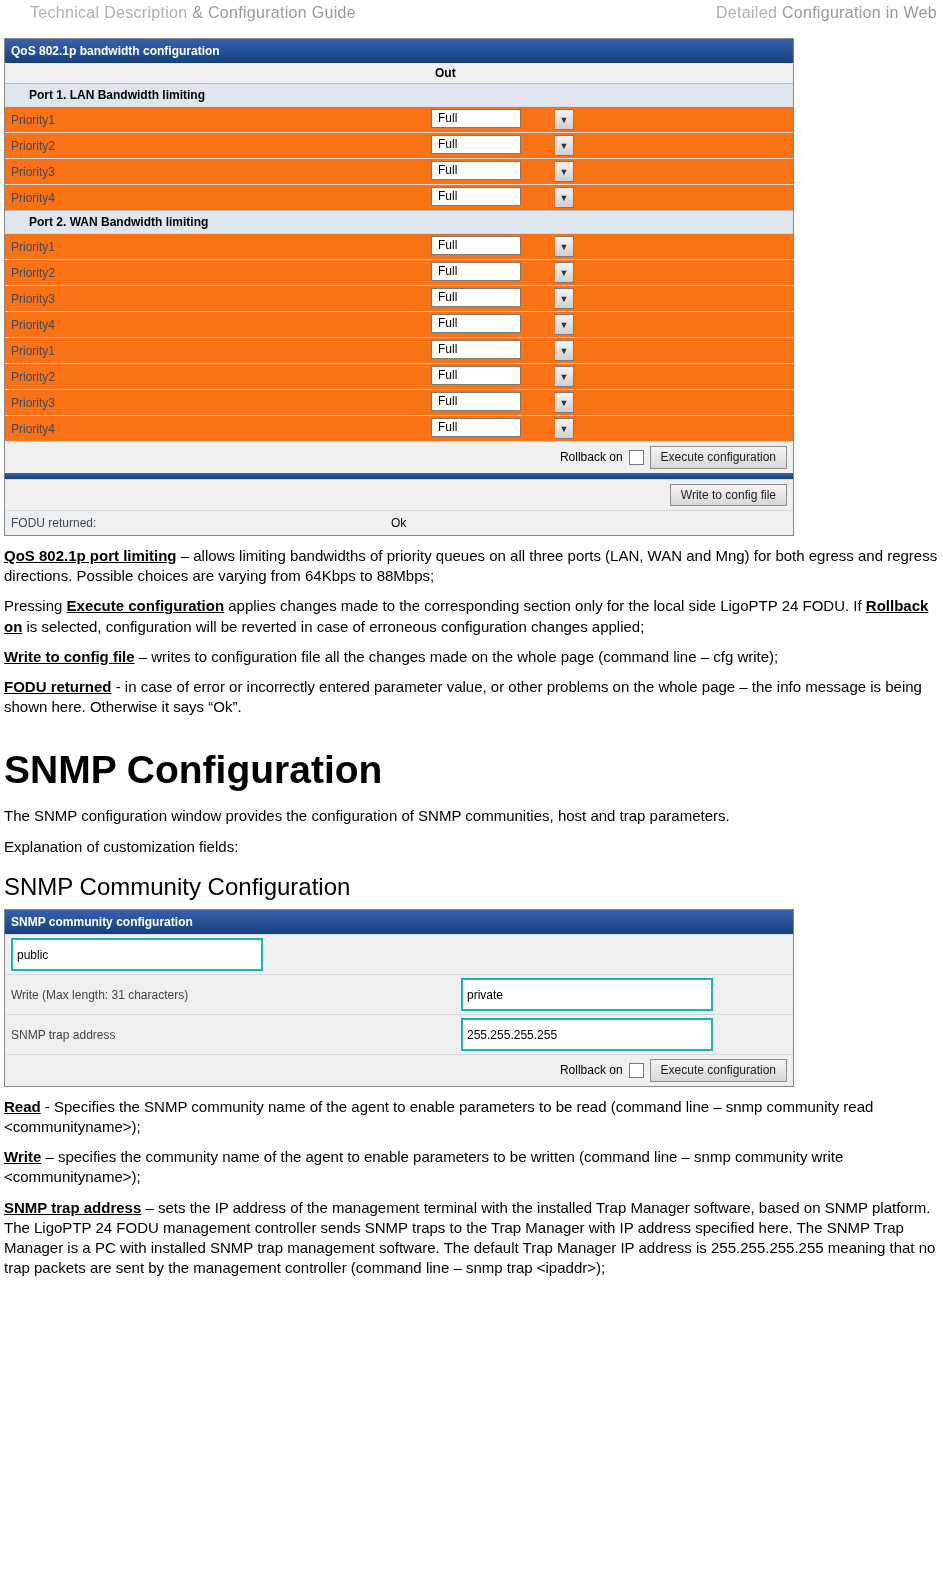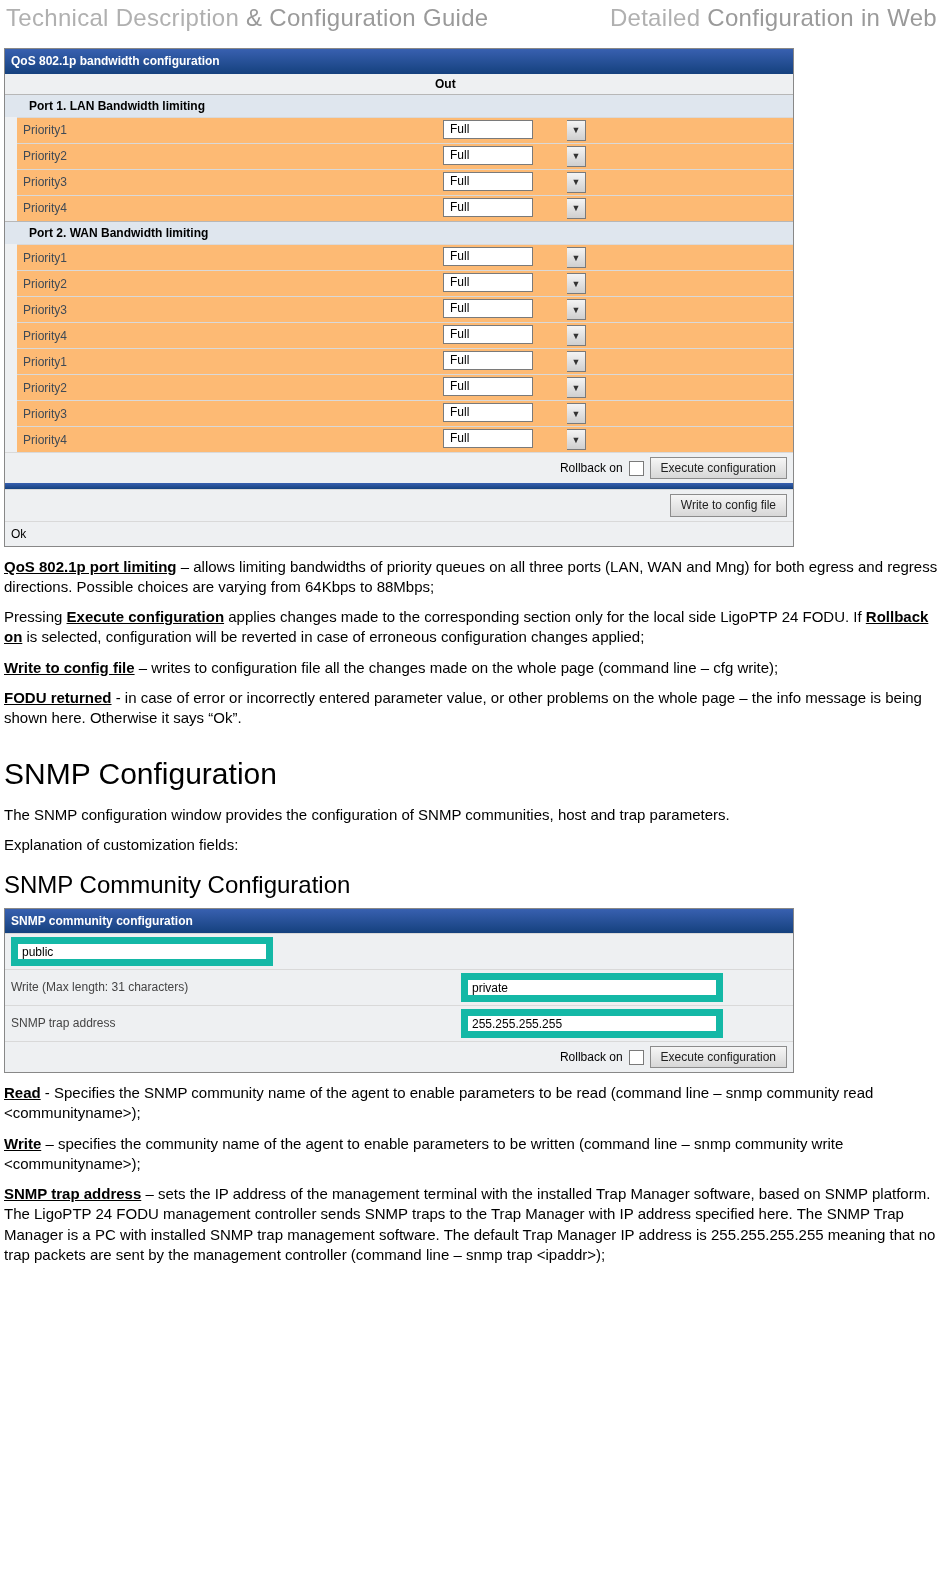--- a/index.html
+++ b/index.html
@@ -1,41 +1,41 @@
 <!DOCTYPE html>
 <html><head>
 <meta charset="utf-8">
 <style>
   body { font-family: Arial, Helvetica, sans-serif; font-size: 15px; margin: 0 4px; color: #000; line-height: 1.35; }
-  .page-head { display: flex; justify-content: space-between; padding: 2px 2px 14px; font-family: "Arial Narrow", Arial, sans-serif; font-stretch: condensed; font-size: 24px; color: #9a9a9a; letter-spacing: .3px; }
+  .page-head { display: flex; justify-content: space-between; padding: 2px 2px 14px; font-family: "Arial Narrow", Arial, sans-serif; font-stretch: condensed; font-size: 16px; color: #9a9a9a; letter-spacing: .3px; margin-left: 24px; }
   .page-head .left span:first-child, .page-head .right span:first-child { color: #b0b0b0; }
   .page-head .left span:last-child, .page-head .right span:last-child { color: #9a9a9a; }
   .tbl { width: 788px; border: 1px solid #888; background: #eef0f2; font-family: Verdana, Geneva, sans-serif; font-size: 12px; }
   .hdrbar { background: linear-gradient(#3860b0, #15417e); color: #fff; font-weight: bold; padding: 4px 6px; }
   .out-row { padding: 2px 6px 2px 6px; display: flex; }
   .out-row .lab { flex: 0 0 420px; }
   .out-row .val { flex: 1; font-weight: bold; padding-left: 4px; }
   .port-hdr { background: #dfe6ee; font-weight: bold; padding: 3px 24px; border-top: 1px solid #b7b7b7; }
-  .datarow { display: flex; align-items: center; padding: 2px 6px; border-top: 1px solid #d9d9d9; background: #fdba74; margin-left: 12px; }
+  .datarow { display: flex; align-items: center; padding: 2px 6px; border-top: 1px solid #d9d9d9; background: #f97316; }
   .datarow .lab { flex: 0 0 420px; color: #3f4a56; }
   .select-wrap { display: inline-flex; align-items: stretch; gap: 34px; }
   .select-box { display: inline-block; background: #fff; border: 1px solid #7a7a7a; font-size: 12px; padding: 1px 22px 1px 6px; min-width: 60px; height: 15px; line-height: 15px; color: #000; }
   .select-btn { width: 18px; height: 19px; border: 1px solid #7a7a7a; border-left: none; background: linear-gradient(#f4f4f4, #cfcfcf); display: inline-flex; align-items: center; justify-content: center; font-size: 9px; color: #333; }
   .actions-row { display:flex; justify-content:flex-end; align-items:center; gap:6px; padding:4px 6px; border-top:1px solid #d9d9d9; }
   .btn { background: linear-gradient(#f6f6f6, #d7d7d7); border: 1px solid #8c8c8c; padding: 2px 10px; font-size: 12px; color: #222; cursor: pointer; }
   .cb { width: 13px; height: 13px; border:1px solid #7a7a7a; background:#fff; display:inline-block; vertical-align:middle; }
   .status-row { display:flex; padding:4px 6px; border-top:1px solid #d9d9d9; }
   .status-row .lab { flex:0 0 380px; color:#3f4a56; }
   .para { margin: 10px 0 8px; }
-  h2 { font-size: 30px; font-weight: normal; margin: 26px 0 6px; color: #000; font-family: Arial, Helvetica, sans-serif; }
+  h2 { font-size: 39px; font-weight: bold; margin: 26px 0 6px; color: #000; font-family: Arial, Helvetica, sans-serif; }
   h3 { font-size: 24px; font-weight: normal; margin: 14px 0 6px; color: #000; }
   .snmpbox { width: 788px; border:1px solid #888; background:#eef0f2; font-family: Verdana, Geneva, sans-serif; font-size:12px; margin-top:2px; }
   .snmprow { display:flex; padding:3px 6px; border-top:1px solid #d9d9d9; align-items:center; }
   .snmprow .lab { flex:0 0 450px; color:#444; }
-  .txtin { border:7px solid #14b8a6; background:#fff; padding:0 4px; font-size:12px; height:15px; width: 240px; }
+  .txtin { border:2px solid #14b8a6; background:#fff; padding:7px 4px; font-size:12px; height:15px; width: 240px; }
   b { font-weight: bold; text-decoration: underline; }
 </style>
 </head>
 <body>
 
 <div class="page-head">
   <div class="left"><span>Technical Description</span><span> &amp; Configuration Guide</span></div>
   <div class="right"><span>Detailed </span><span>Configuration in Web</span></div>
 </div>
 
@@ -138,20 +138,21 @@
   <div class="actions-row">
     <span>Rollback on</span>
     <span class="cb"></span>
     <span class="btn">Execute configuration</span>
   </div>
   <div class="hdrbar" style="height:6px;padding:0"></div>
   <div class="actions-row">
     <span class="btn">Write to config file</span>
   </div>
   <div class="status-row">
+    <div class="lab">FODU returned:</div>
     <div>Ok</div>
   </div>
 </div>
 
 <div class="para"><b>QoS 802.1p port limiting</b><span> – allows limiting bandwidths of priority queues on all three ports (LAN, WAN and Mng) for both egress and regress directions. Possible choices are varying from 64Kbps to 88Mbps;</span></div>
 <div class="para"><span>Pressing </span><b>Execute configuration</b><span> applies changes made to the corresponding section only for the local side LigoPTP 24 FODU. If </span><b>Rollback on</b><span> is selected, configuration will be reverted in case of erroneous configuration changes applied;</span></div>
 <div class="para"><b>Write to config file</b><span> – writes to configuration file all the changes made on the whole page (command line – cfg write);</span></div>
 <div class="para"><b>FODU returned</b><span> - in case of error or incorrectly entered parameter value, or other problems on the whole page – the info message is being shown here. Otherwise it says “Ok”.</span></div>
 
 <h2>SNMP Configuration</h2>

